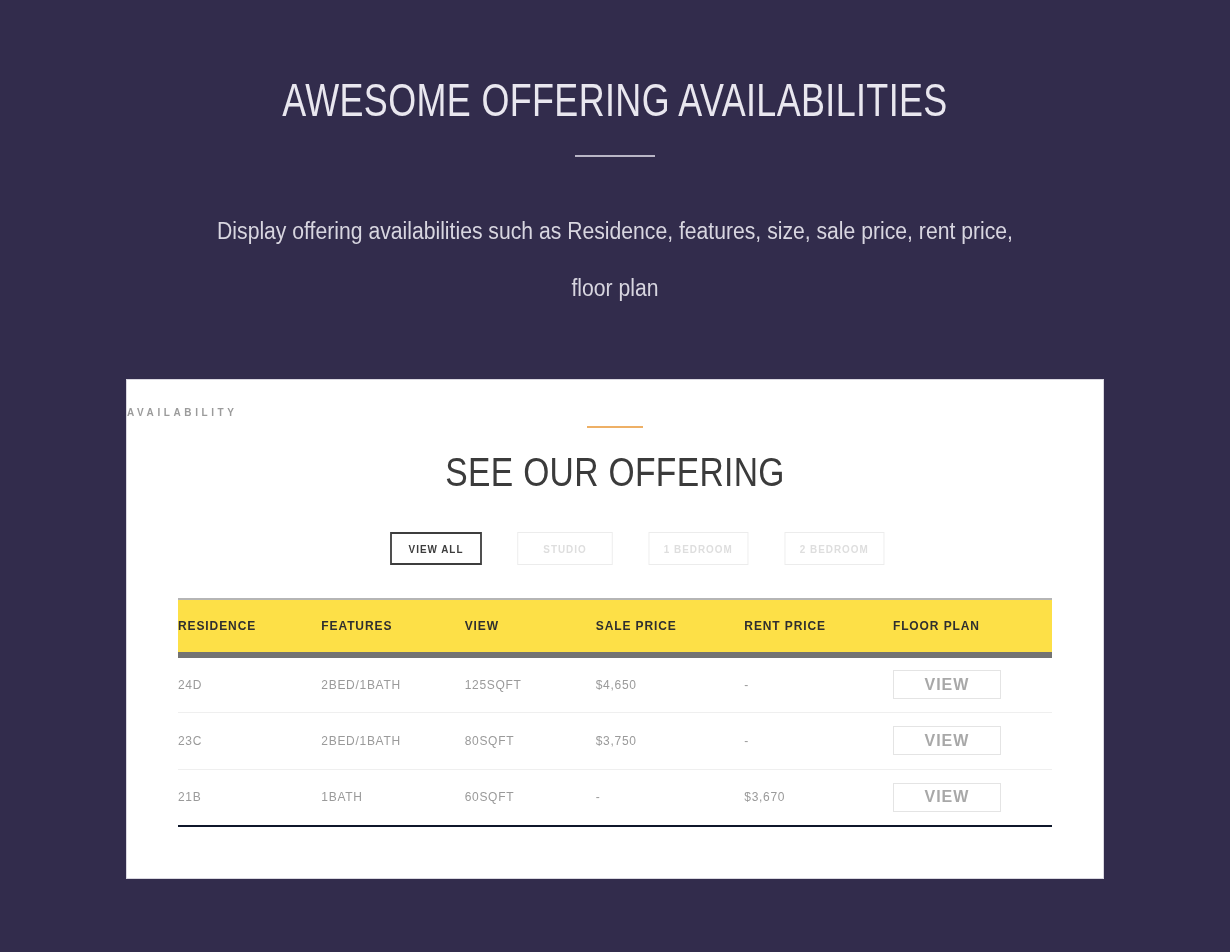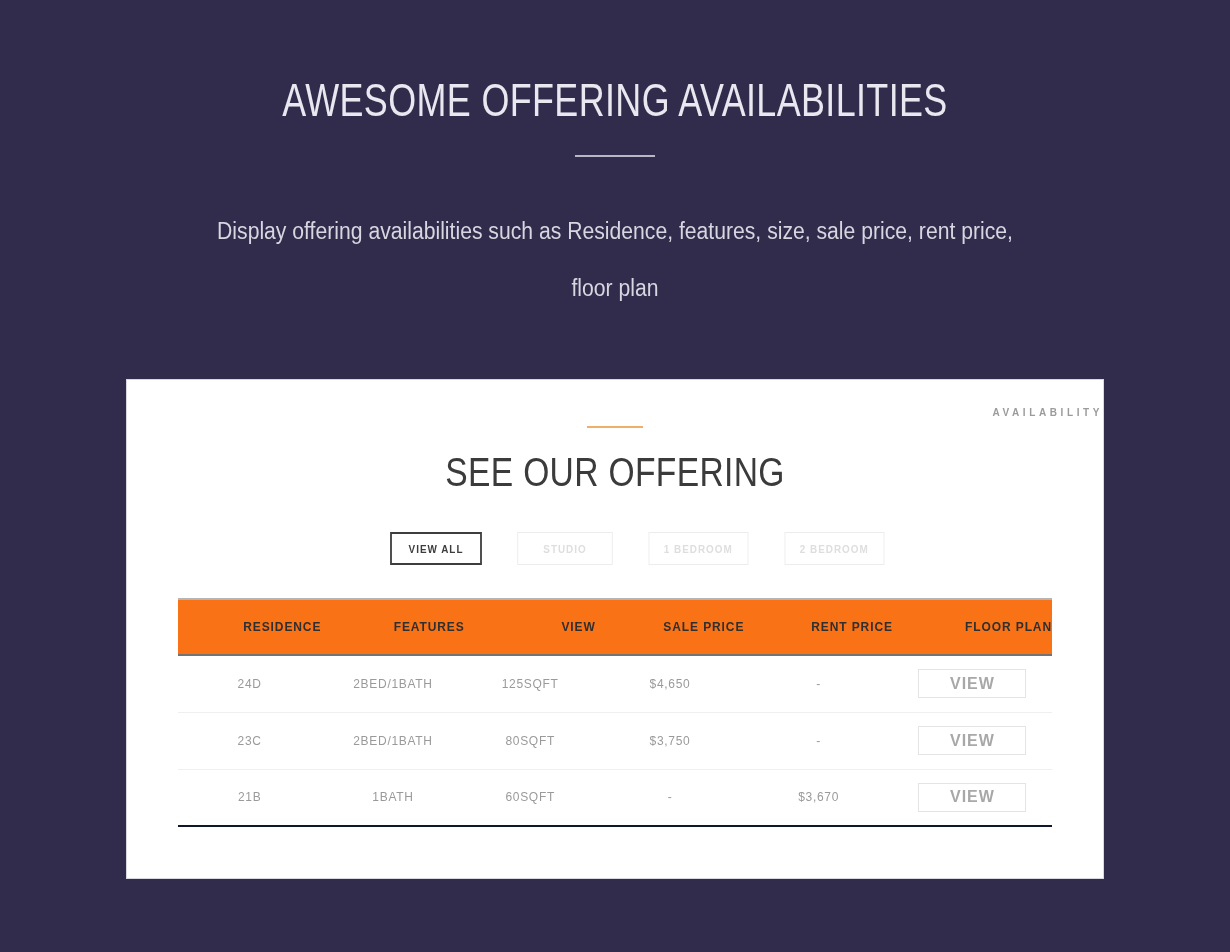--- a/index.html
+++ b/index.html
@@ -68,21 +68,21 @@
     background: #ffffff;
     border: 1px solid #d9d7e0;
     overflow: hidden;
   }
 
   .card-inner {
     padding-top: 22px;
   }
 
   .eyebrow-wrap {
-    text-align: right;
+    text-align: left;
   }
 
   .eyebrow {
     display: inline-block;
     font-size: 10px;
     font-weight: 700;
     letter-spacing: 3.6px;
     color: #9b9b9b;
     text-transform: uppercase;
   }
@@ -145,36 +145,35 @@
     margin: 33px 51px 0;
   }
 
   table.offer-table {
     width: 100%;
     border-collapse: collapse;
     table-layout: fixed;
   }
 
   table.offer-table thead th {
-    background: #f97316;
+    background: #fde047;
     border-top: 2px solid #b5b5b5;
-    border-bottom: 2px solid #737373;
+    border-bottom: 6px solid #737373;
     height: 56px;
     font-size: 12px;
     font-weight: 700;
     letter-spacing: 0.9px;
     color: #2f2f2f;
-    text-align: right;
+    text-align: left;
     white-space: nowrap;
   }
 
   table.offer-table tbody td {
     height: 57px;
     border-bottom: 1px solid #efefef;
-    text-align: center;
     font-size: 12px;
     font-weight: 400;
     letter-spacing: 0.7px;
     color: #9a9a9a;
     white-space: nowrap;
   }
 
   table.offer-table tbody tr:last-child td {
     border-bottom: 2px solid #0f172a;
   }

